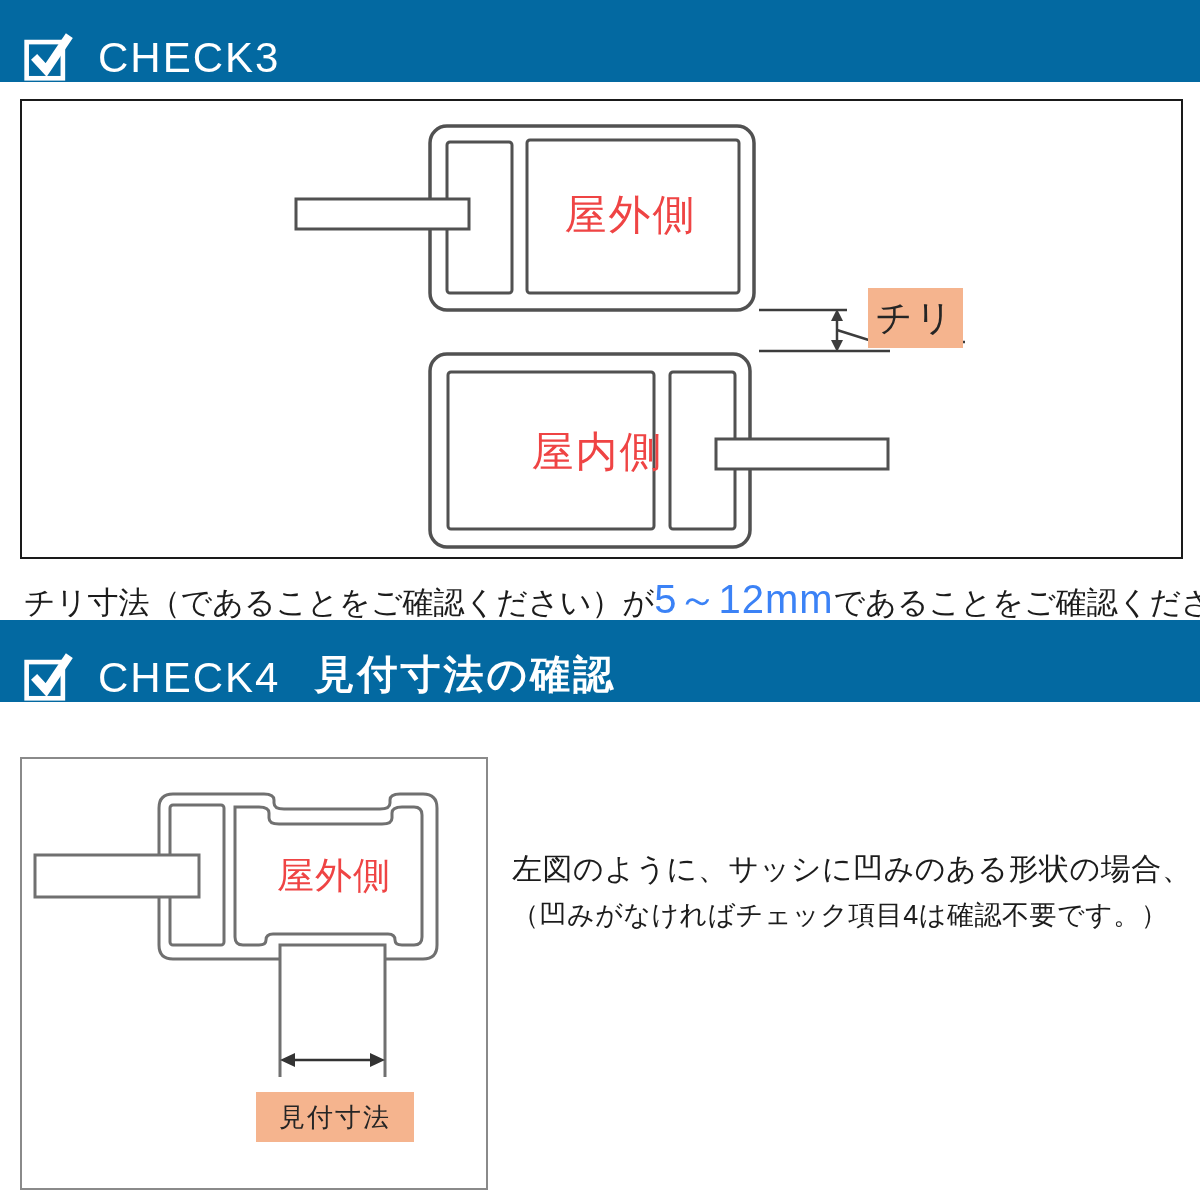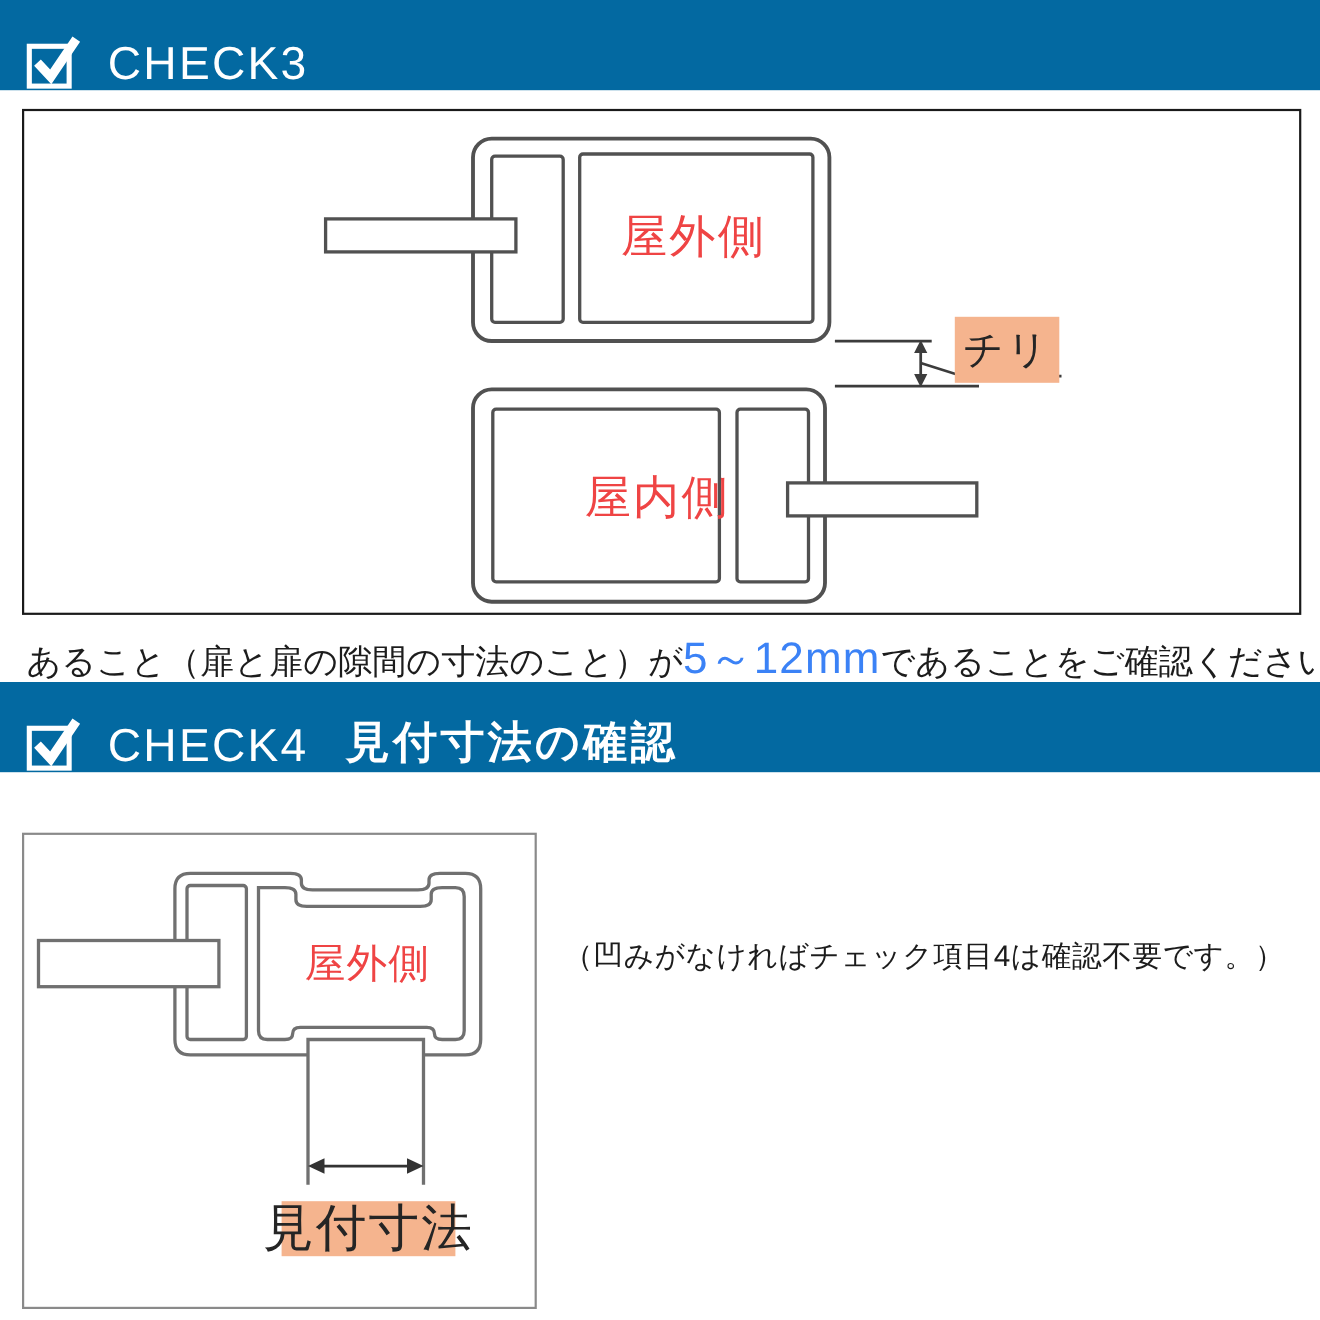--- a/index.html
+++ b/index.html
@@ -82,21 +82,21 @@
       <polygon points="815,251 809,239 821,239"></polygon>
     </g>
   </svg>
 </div>
 
 <div class="abs dlabel" style="left:558px;top:192px;width:145px;height:46px;">屋外側</div>
 <div class="abs dlabel" style="left:477px;top:429px;width:145px;height:46px;margin-left:48px;">屋内側</div>
 <div class="abs hl-label" style="left:868px;top:288px;width:95px;height:60px;font-size:36px;letter-spacing:3px;">チリ</div>
 
 <div class="abs note-line">
-  <span>あること（扉と扉の隙間の寸法のこと）が</span><span class="orange-big">5～12mm</span><span>であることをご確認ください。</span>
+  <span>チリ寸法（であることをご確認ください）が</span><span class="orange-big">5～12mm</span><span>であることをご確認ください。</span>
 </div>
 
 <div class="abs sec-header" style="top:620px;">
   <svg class="chk" viewBox="0 0 56 56">
     <rect x="5" y="13" width="39" height="39" fill="none" stroke="#ffffff" stroke-width="5"></rect>
     <polyline points="13,29 26,43 51,6" fill="none" stroke="#ffffff" stroke-width="9" stroke-linecap="butt"></polyline>
   </svg>
   <span class="ck-label">CHECK4</span>
   <span class="ck-title">見付寸法の確認</span>
 </div>
@@ -124,17 +124,18 @@
 
     <path d="M 272,301 H 349" stroke="#333333" stroke-width="2.5" fill="none"></path>
     <g fill="#333333">
       <polygon points="258,301 273,294 273,308"></polygon>
       <polygon points="363,301 348,294 348,308"></polygon>
     </g>
   </svg>
 </div>
 
 <div class="abs dlabel" style="left:268px;top:856px;width:132px;height:40px;font-size:37px;letter-spacing:1px;">屋外側</div>
-<div class="abs hl-label" style="left:256px;top:1092px;width:158px;height:50px;font-size:46px;letter-spacing:2px;">見付寸法</div>
+<div class="abs hl-label" style="left:256px;top:1092px;width:158px;height:50px;font-size:26px;letter-spacing:2px;">見付寸法</div>
 
 <div class="abs desc">
+  <div class="l1">左図のように、サッシに凹みのある形状の場合、</div>
   <div class="l4">（凹みがなければチェック項目4は確認不要です。）</div>
 </div>
 
 </body></html>

